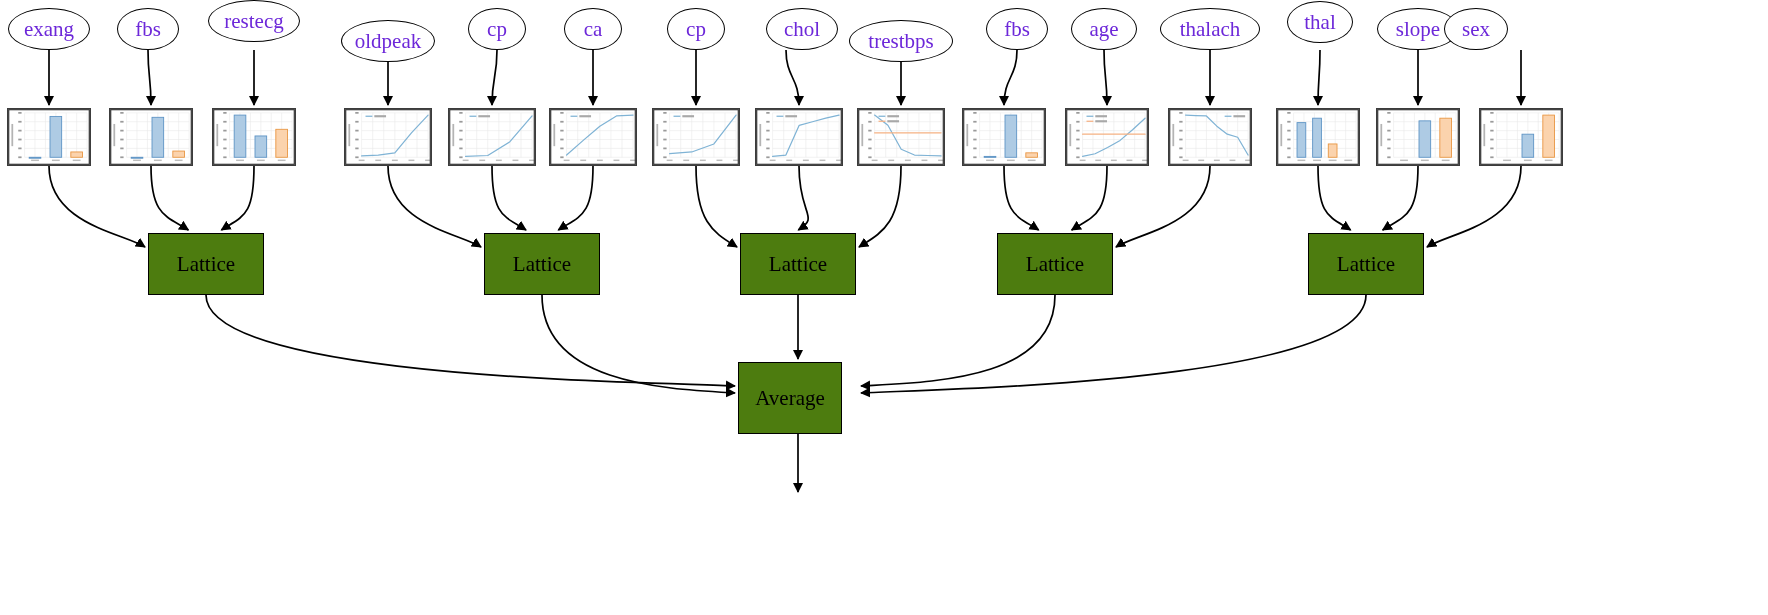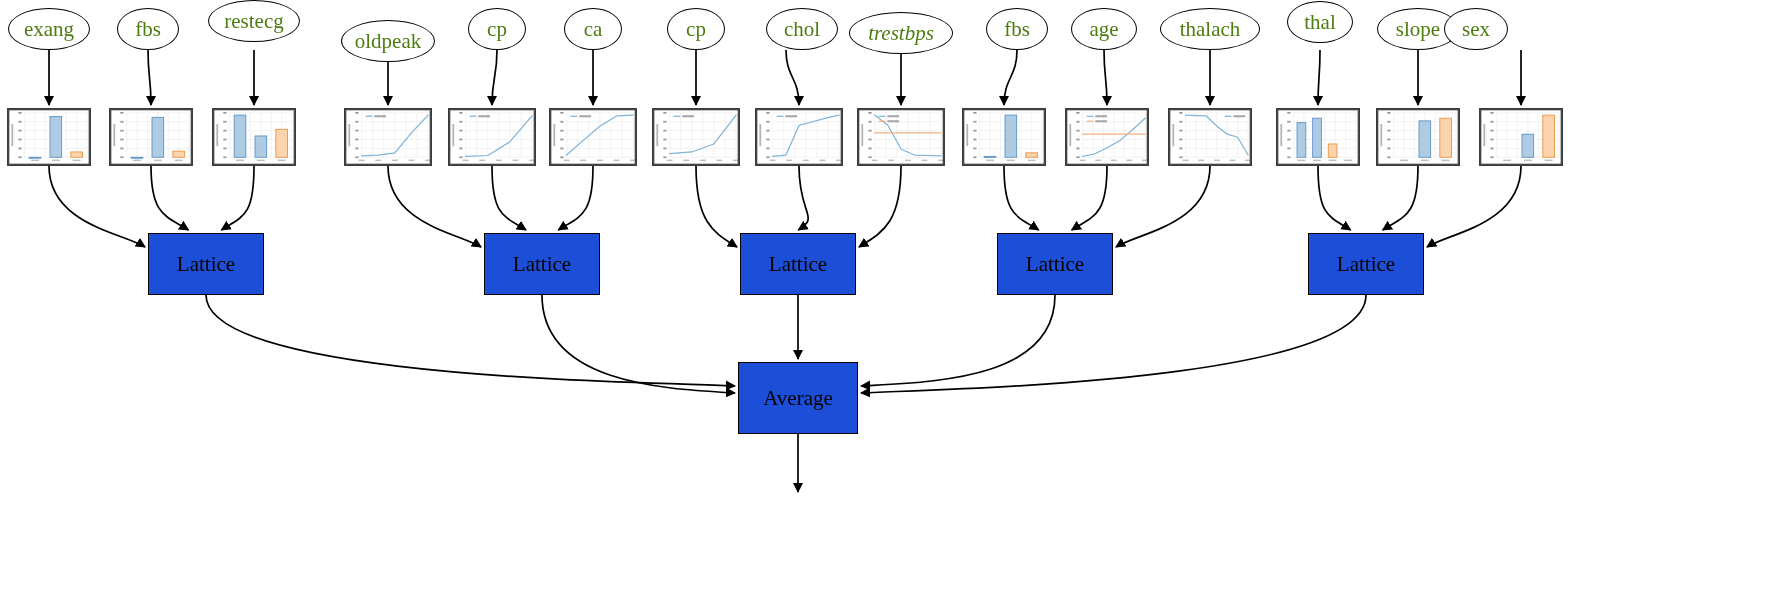--- a/index.html
+++ b/index.html
@@ -10,24 +10,24 @@
   }
   #stage{position:relative;width:1768px;height:615px;}
   svg#edges{position:absolute;left:0;top:0;width:1768px;height:615px;pointer-events:none;}
 
   
   .node{position:absolute;box-sizing:border-box;}
 
   .ellipse-node{
     border:1.6px solid #000;border-radius:50%;
     background:#fff;display:flex;align-items:center;justify-content:center;
-    font-size:21px;color:#4d7c0f;line-height:1;
+    font-size:21px;color:#6d28d9;line-height:1;
   }
   .box-node{
-    border:1.6px solid #000;background:#1d4ed8;
+    border:1.6px solid #000;background:#4d7c0f;
     display:flex;align-items:center;justify-content:center;
     font-size:21px;color:#000;
   }
 
   
   .plot{
     position:absolute;box-sizing:border-box;
     border:1.4px solid #3c3c3c;background:#ffffff;
     overflow:hidden;
   }
@@ -102,21 +102,21 @@
       </div>
       <div class="node ellipse-node" style="left: 564px; top: 8px; width: 58px; height: 42px;">
         <span>ca</span>
       </div>
       <div class="node ellipse-node" style="left: 667px; top: 8px; width: 58px; height: 42px;">
         <span>cp</span>
       </div>
       <div class="node ellipse-node" style="left: 766px; top: 8px; width: 72px; height: 42px;">
         <span>chol</span>
       </div>
-      <div class="node ellipse-node" style="left: 849px; top: 12px; width: 104px; height: 42px; font-style: italic;">
+      <div class="node ellipse-node" style="left: 849px; top: 20px; width: 104px; height: 42px;">
         <span>trestbps</span>
       </div>
       <div class="node ellipse-node" style="left: 986px; top: 8px; width: 62px; height: 42px;">
         <span>fbs</span>
       </div>
       <div class="node ellipse-node" style="left: 1071px; top: 8px; width: 66px; height: 42px;">
         <span>age</span>
       </div>
       <div class="node ellipse-node" style="left: 1160px; top: 8px; width: 100px; height: 42px;">
         <span>thalach</span>
@@ -647,18 +647,18 @@
         <span>Lattice</span>
       </div>
       <div class="node box-node" style="left: 997px; top: 233px; width: 116px; height: 62px;">
         <span>Lattice</span>
       </div>
       <div class="node box-node" style="left: 1308px; top: 233px; width: 116px; height: 62px;">
         <span>Lattice</span>
       </div>
     </div>
 
-  <div class="node box-node" id="average-node" style="left:738px;top:362px;width:120px;height:72px;text-align:center;">
+  <div class="node box-node" id="average-node" style="left:738px;top:362px;width:104px;height:72px;text-align:center;">
     <span>Average</span>
   </div>
 
 
 </div>
 
 </body></html>

